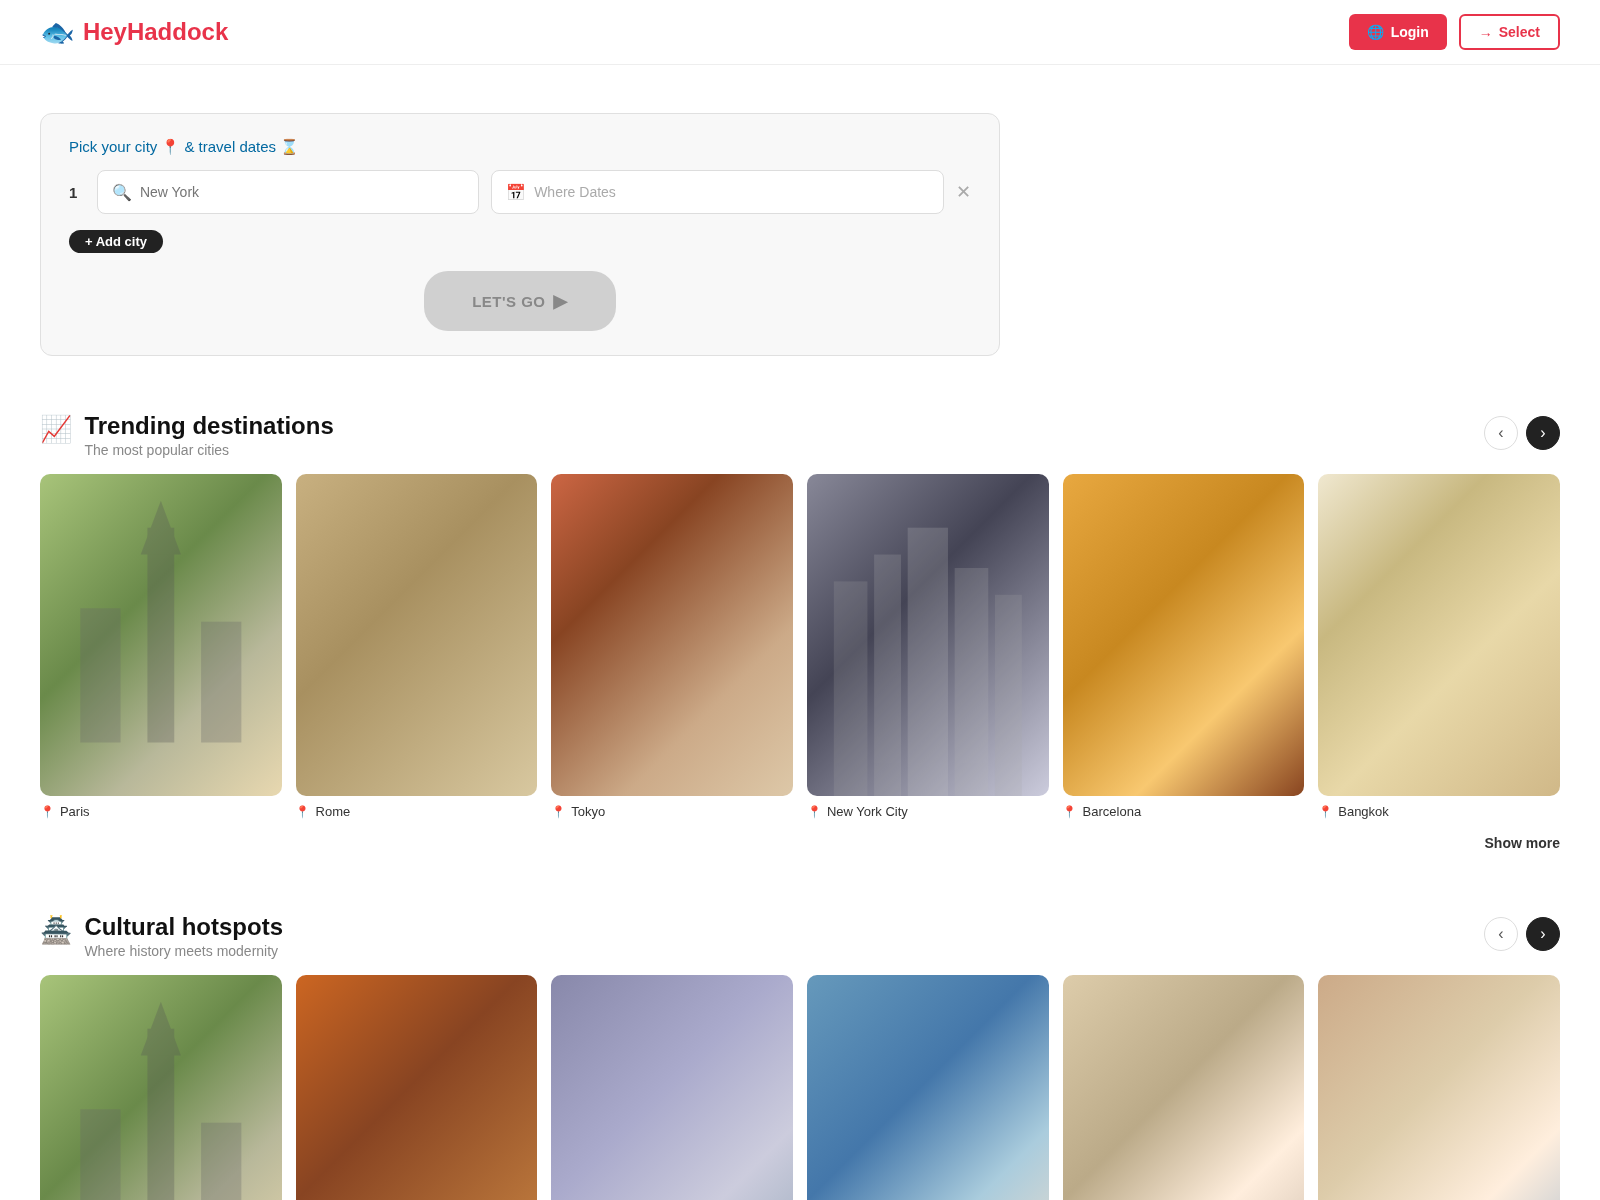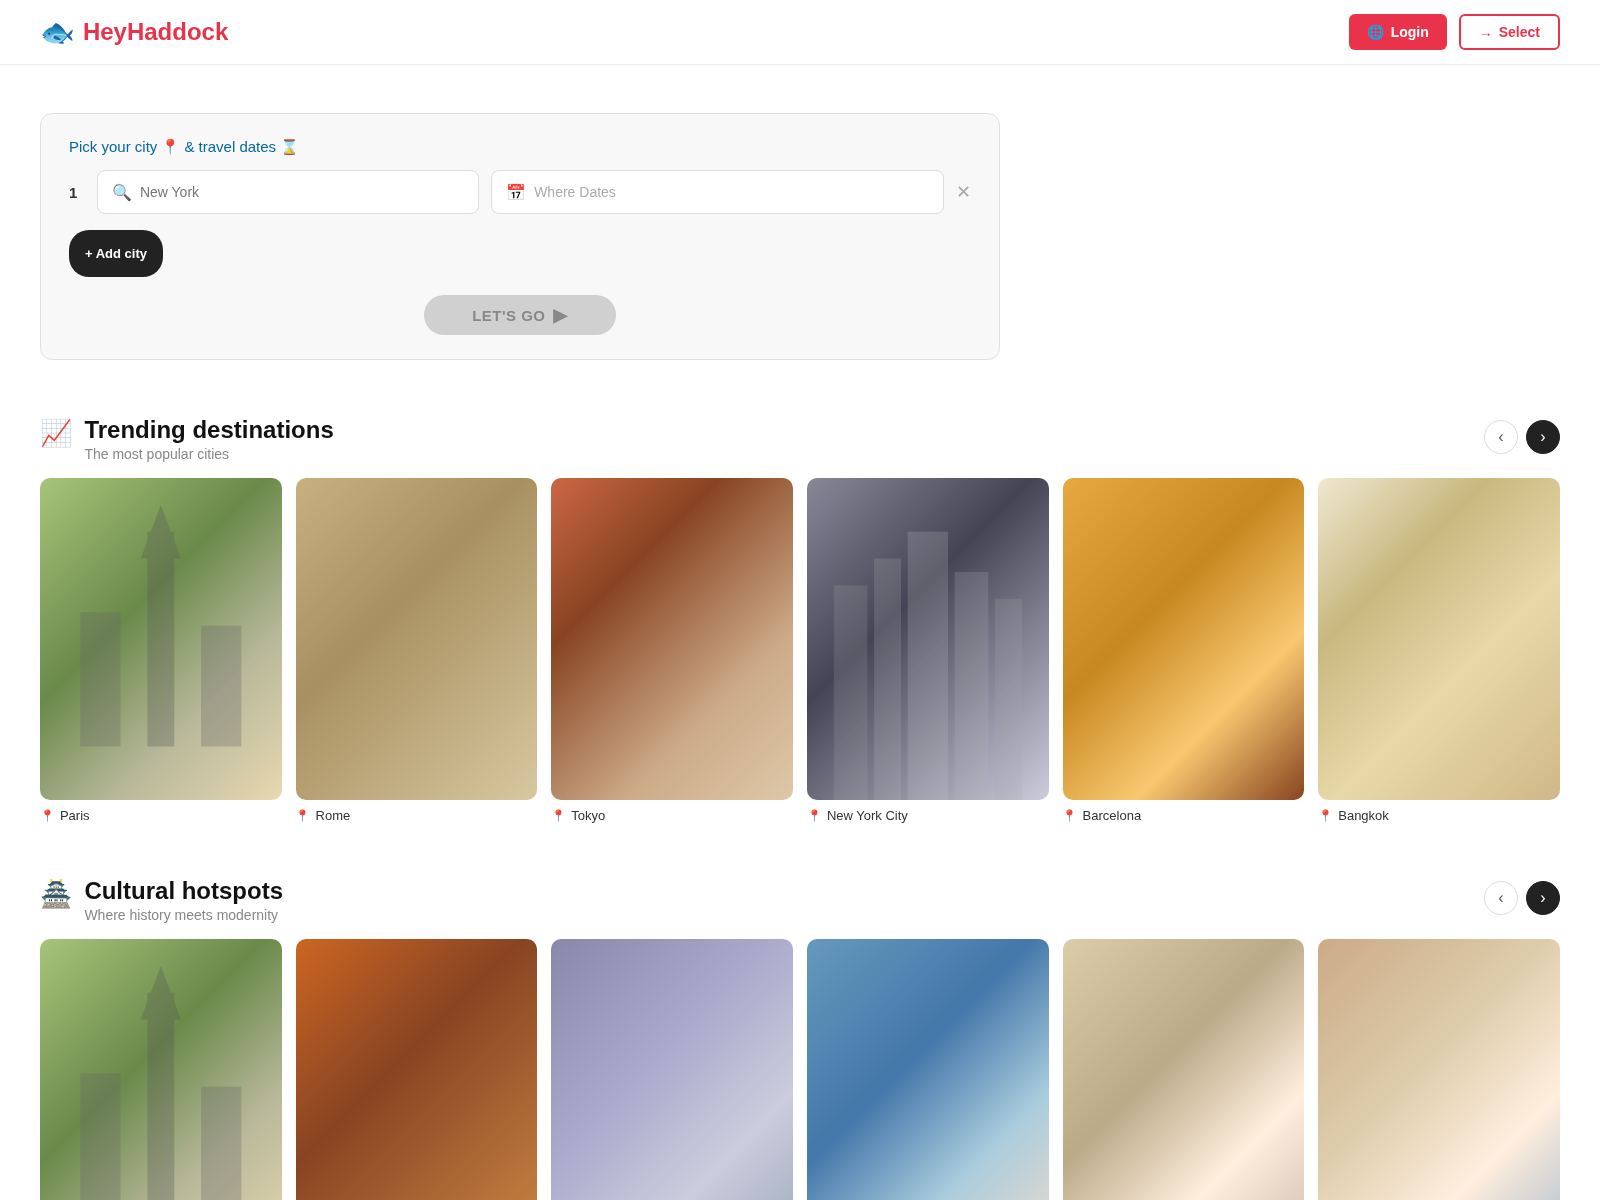--- a/index.html
+++ b/index.html
@@ -50,28 +50,28 @@
     .date-input-wrap {
       flex: 1.2; background: #fff; border: 1px solid #ddd; border-radius: 8px;
       display: flex; align-items: center; padding: 0 14px; height: 44px;
     }
     .date-input-wrap .cal-icon { color: #aaa; margin-right: 8px; font-size: 16px; }
     .date-input-wrap span { font-size: 14px; color: #aaa; }
     .clear-btn { background: none; border: none; cursor: pointer; color: #aaa; font-size: 18px; }
 
     .btn-add-city {
       background: #222; color: #fff; border: none; border-radius: 20px;
-      padding: 16px 16px; font-size: 13px; font-weight: 600; cursor: pointer;
+      padding: 4px 16px; font-size: 13px; font-weight: 600; cursor: pointer;
       display: flex; align-items: center; gap: 6px;
     }
 
     .lets-go-wrap { display: flex; justify-content: center; margin-top: 18px; }
     .btn-lets-go {
       background: #d0d0d0; color: #888; border: none; border-radius: 24px;
-      padding: 9px 48px; font-size: 15px; font-weight: 700; cursor: pointer;
+      padding: 19px 48px; font-size: 15px; font-weight: 700; cursor: pointer;
       display: flex; align-items: center; gap: 8px; letter-spacing: 0.5px;
     }
     .btn-lets-go .arrow { font-size: 18px; }
 
     
     .section { padding: 36px 40px 10px; }
     .section-header { display: flex; align-items: flex-start; justify-content: space-between; margin-bottom: 16px; }
     .section-header-left { display: flex; align-items: flex-start; gap: 12px; }
     .section-icon { font-size: 26px; margin-top: 2px; }
     .section-title { font-size: 24px; font-weight: 700; color: #111; }
@@ -247,20 +247,23 @@
       <div class="card-img bangkok-bg">
         
       </div>
       <div class="card-label">
         <span class="pin-icon">📍</span>
         <span>Bangkok</span>
       </div>
     </div>
     </div>
 
+  <div class="show-more-wrap">
+    <button class="show-more-btn">Show more</button>
+  </div>
 </section>
 
 <section class="section">
   <div class="section-header">
     <div class="section-header-left">
       <span class="section-icon">🏯</span>
       <div>
         <div class="section-title">Cultural hotspots</div>
         <div class="section-subtitle">Where history meets modernity</div>
       </div>

